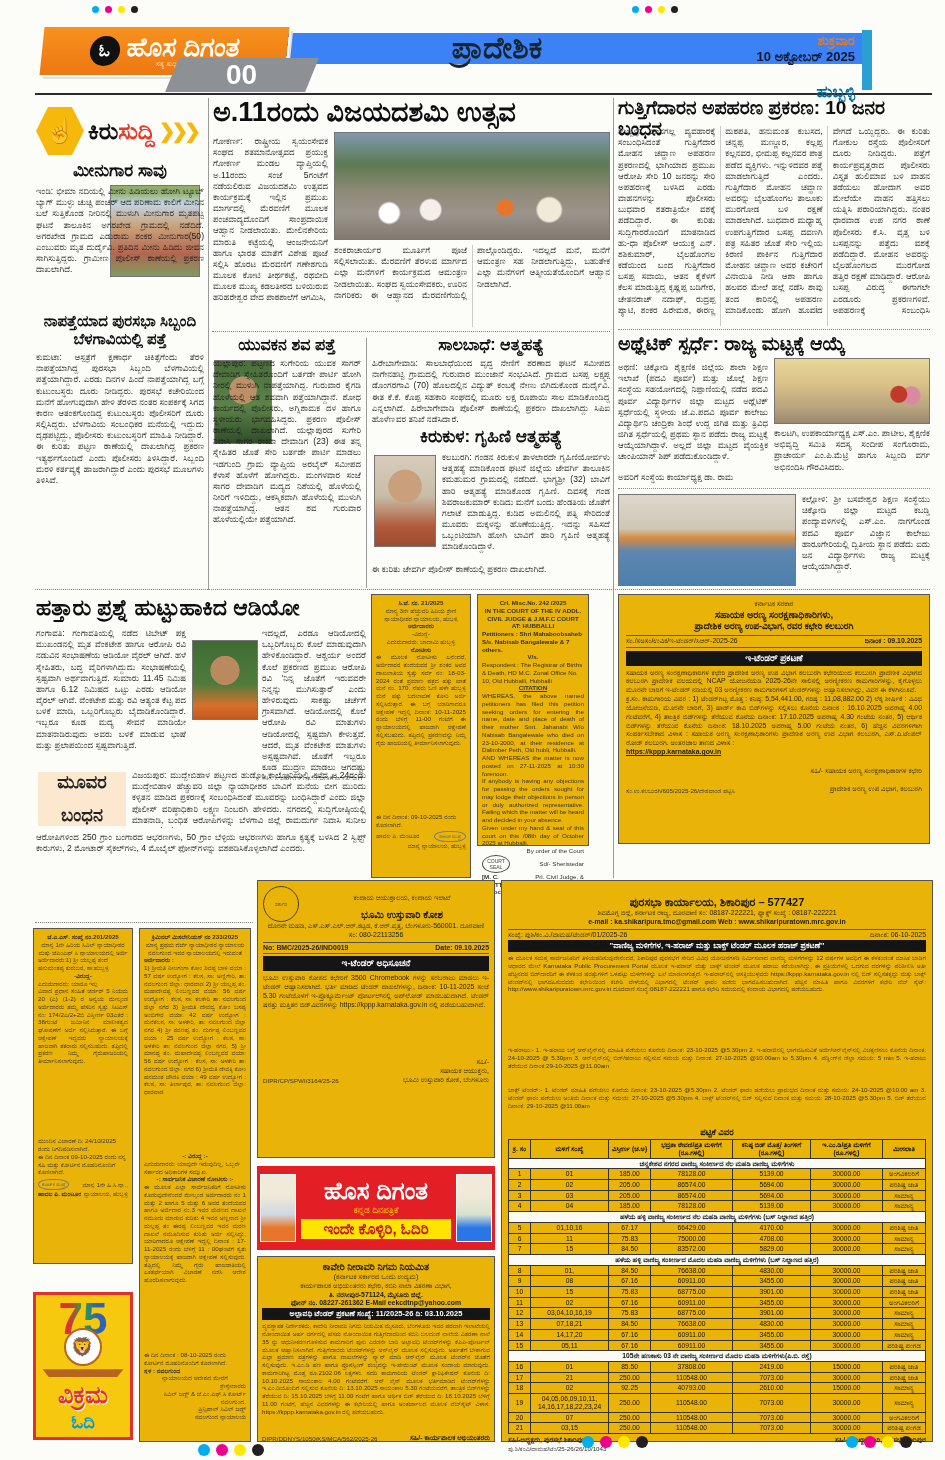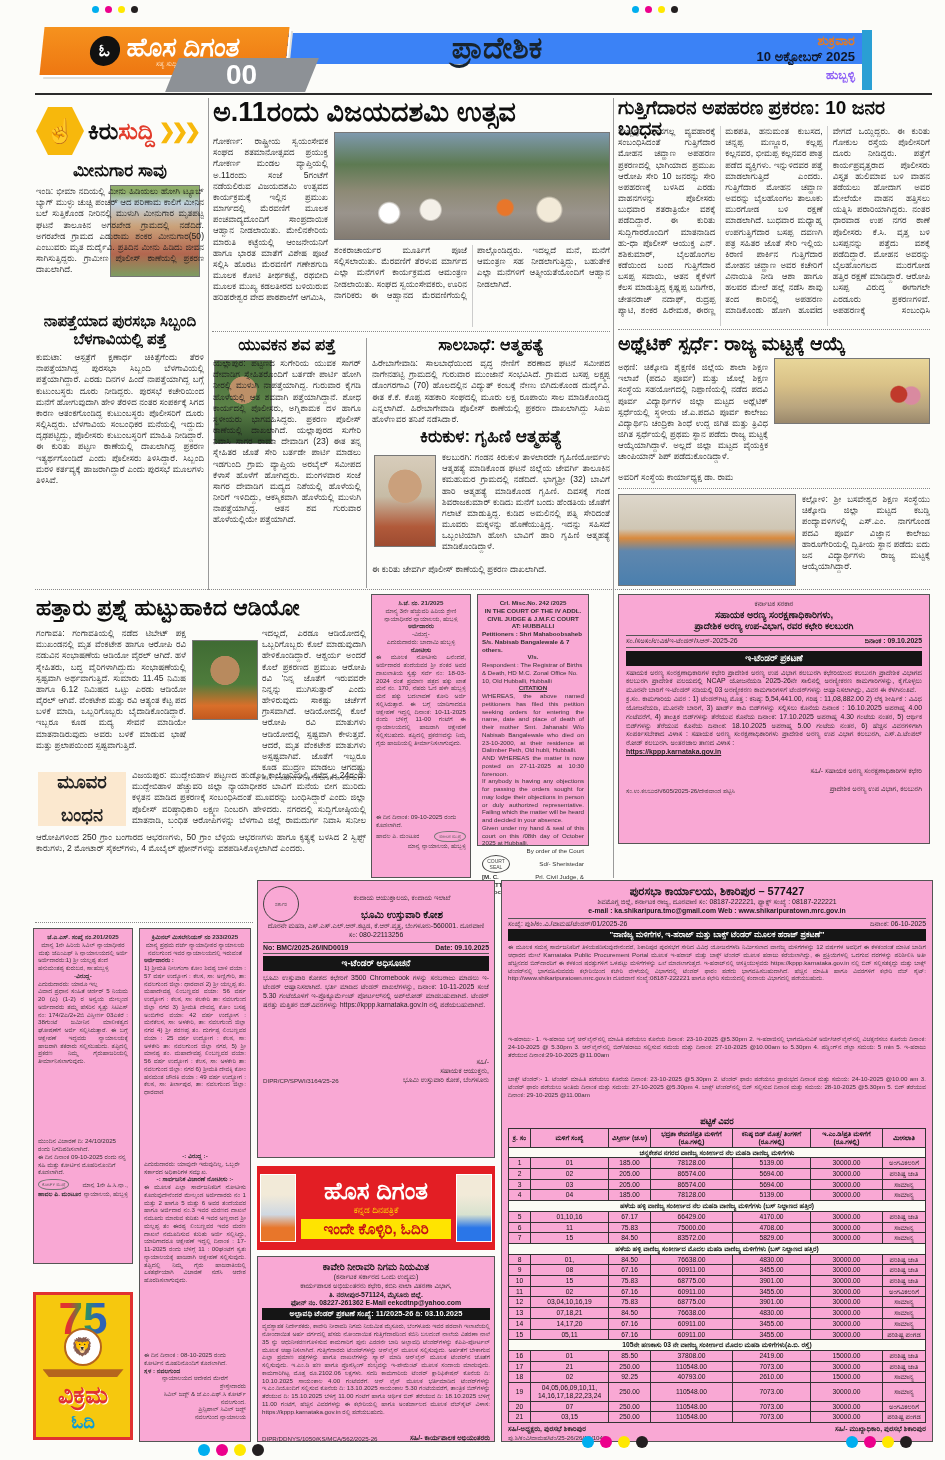--- a/index.html
+++ b/index.html
@@ -9,21 +9,21 @@
   .jt{text-align:justify;}
   .ct{text-align:center;}
   .b{font-weight:bold;}
   .body-text{font-size:8.6px;line-height:1.3;color:#1c1c1c;overflow:hidden;}
   .tiny{font-size:6.9px;line-height:1.28;color:#222;overflow:hidden;}
   .micro{font-size:6.2px;line-height:1.25;color:#333;overflow:hidden;}
   .rule-h{background:#2b2b2b;height:1px;}
   .rule-v{background:#9a9a9a;width:1px;}
   .dotted-h{border-top:1px dotted #888;height:0;}
   .headline{font-weight:bold;color:#0e0e0e;line-height:1.1;}
-  .notice{border:1px solid #555;background:#f9a8d4;padding:4px;box-sizing:border-box;}
+  .notice{border:1px solid #555;background:#eab308;padding:4px;box-sizing:border-box;}
   .black-bar{background:#151515;color:#fff;font-weight:bold;text-align:center;}
   .photo{box-shadow:inset 0 0 0 1px #777;}
   .cmyk{display:flex;gap:6px;}
   .cmyk i{width:12px;height:12px;border-radius:50%;display:block;}
   .cmyk .c{background:#00aeef}.cmyk .m{background:#ec008c}.cmyk .y{background:#ffe800}.cmyk .k{background:#231f20}
   .cmyk.sm i{width:7px;height:7px;}
   table.tender{border-collapse:collapse;width:100%;table-layout:fixed;}
   table.tender th,table.tender td{border:1px solid #333;font-size:6.7px;line-height:1.15;
       padding:1px 2px;text-align:center;overflow:hidden;color:#111;}
   table.tender th{font-weight:bold;font-size:6.6px;}
@@ -61,21 +61,21 @@
       <span style="font-size:26px;font-weight:bold;color:#fff;line-height:1;">ಹೊಸ ದಿಗಂತ</span>
       <span style="font-size:7px;color:#ffe9cf;">ಸತ್ಯ ಸುದ್ದಿ ಸ್ಪಷ್ಟ ನಿಲುವು</span>
     </span>
   </div>
   <div class="abs" style="left:172px;top:58px;width:140px;height:34px;background:#8d9196;transform:skewX(-22deg);z-index:4;display:flex;align-items:center;justify-content:center;">
     <span style="font-size:28px;font-weight:bold;color:#fff;transform:skewX(22deg);">00</span>
   </div>
   <div class="abs" style="left:690px;top:33px;width:165px;text-align:right;z-index:5;">
     <div style="font-size:13px;font-weight:bold;color:#e87a1e;">ಶುಕ್ರವಾರ</div>
     <div style="font-size:13px;font-weight:bold;color:#0f172a;">10 ಅಕ್ಟೋಬರ್ 2025</div>
-    <div style="font-size:12px;font-weight:bold;color:#8b5cf6;margin-top:3px;">ಹುಬ್ಬಳ್ಳಿ</div>
+    <div style="font-size:16px;font-weight:bold;color:#0369a1;margin-top:18px;">ಹುಬ್ಬಳ್ಳಿ</div>
   </div>
   <div class="abs rule-h" style="left:35px;top:93px;width:897px;height:2px;"></div>
 
   <div class="abs rule-v" style="left:208px;top:98px;height:492px;"></div>
   <div class="abs rule-v" style="left:613px;top:98px;height:780px;"></div>
   <div class="abs rule-v" style="left:366px;top:338px;height:250px;"></div>
   <div class="abs dotted-h" style="left:212px;top:331px;width:398px;"></div>
   <div class="abs dotted-h" style="left:618px;top:329px;width:312px;"></div>
   <div class="abs dotted-h" style="left:35px;top:589px;width:895px;"></div>
   <div class="abs dotted-h" style="left:35px;top:922px;width:218px;"></div>
@@ -127,20 +127,21 @@
   <div class="abs body-text" style="left:372px;top:564px;width:238px;height:16px;">ಈ ಕುರಿತು ಜೇವರ್ಗಿ ಪೊಲೀಸ್ ಠಾಣೆಯಲ್ಲಿ ಪ್ರಕರಣ ದಾಖಲಾಗಿದೆ.</div>
 
   <div class="abs headline" style="left:618px;top:334px;width:312px;font-size:19px;">ಅಥ್ಲೆಟಿಕ್ ಸ್ಪರ್ಧೆ: ರಾಜ್ಯ ಮಟ್ಟಕ್ಕೆ ಆಯ್ಕೆ</div>
   <div class="abs body-text jt" style="left:618px;top:362px;width:150px;height:108px;">ಅಥಣಿ: ಚಿಕ್ಕೋಡಿ ಶೈಕ್ಷಣಿಕ ಜಿಲ್ಲೆಯ ಶಾಲಾ ಶಿಕ್ಷಣ ಇಲಾಖೆ (ಪದವಿ ಪೂರ್ವ) ಮತ್ತು ಜೊಲ್ಲೆ ಶಿಕ್ಷಣ ಸಂಸ್ಥೆಯ ಸಹಯೋಗದಲ್ಲಿ ನಿಪ್ಪಾಣಿಯಲ್ಲಿ ನಡೆದ ಪದವಿ ಪೂರ್ವ ವಿದ್ಯಾರ್ಥಿಗಳ ಜಿಲ್ಲಾ ಮಟ್ಟದ ಅಥ್ಲೆಟಿಕ್ ಸ್ಪರ್ಧೆಯಲ್ಲಿ ಸ್ಥಳೀಯ ಜೆ.ಎ.ಪದವಿ ಪೂರ್ವ ಕಾಲೇಜು ವಿದ್ಯಾರ್ಥಿನಿ ಚಂದ್ರಿಕಾ ಶಿಂಧೆ ಉದ್ದ ಜಿಗಿತ ಮತ್ತು ತ್ರಿವಿಧ ಜಿಗಿತ ಸ್ಪರ್ಧೆಯಲ್ಲಿ ಪ್ರಥಮ ಸ್ಥಾನ ಪಡೆದು ರಾಜ್ಯ ಮಟ್ಟಕ್ಕೆ ಆಯ್ಕೆಯಾಗಿದ್ದಾಳೆ. ಅಲ್ಲದೆ ಜಿಲ್ಲಾ ಮಟ್ಟದ ವೈಯಕ್ತಿಕ ಚಾಂಪಿಯಾನ್ ಶಿಪ್ ಪಡೆದುಕೊಂಡಿದ್ದಾಳೆ.</div>
   <div class="abs" style="left:774px;top:358px;width:156px;height:66px;">
     <div class="photo" style="width:100%;height:100%;background:
       radial-gradient(circle at 80% 55%,#c0392b 6%,transparent 7%),
       radial-gradient(circle at 88% 57%,#d98aa0 6%,transparent 7%),
       linear-gradient(180deg,#e9d79a 0%,#d9c187 40%,#b8a47e 75%,#98866a 100%);"></div>
   </div>
+  <div class="abs body-text jt" style="left:774px;top:428px;width:156px;height:50px;">ಕಾಲಟಗಿ, ಉಪಕಾರ್ಯಾಧ್ಯಕ್ಷ ಎಸ್.ಎಂ. ಪಾಟೀಲ, ಶೈಕ್ಷಣಿಕ ಅಭಿವೃದ್ಧಿ ಸಮಿತಿ ಸದಸ್ಯ ಸಂದೀಪ ಸಂಗೊರಾಮ, ಪ್ರಾಚಾರ್ಯ ಎಂ.ಪಿ.ಮೆಟ್ರಿ ಹಾಗೂ ಸಿಬ್ಬಂದಿ ವರ್ಗ ಅಭಿನಂದಿಸಿ ಗೌರವಿಸಿದರು.</div>
   <div class="abs body-text" style="left:618px;top:472px;width:150px;height:14px;">ಅವರಿಗೆ ಸಂಸ್ಥೆಯ ಕಾರ್ಯಾಧ್ಯಕ್ಷ ಡಾ. ರಾಮ</div>
   <div class="abs dotted-h" style="left:618px;top:488px;width:312px;"></div>
   <div class="abs" style="left:618px;top:494px;width:178px;height:92px;">
     <div class="photo" style="width:100%;height:100%;background:
       linear-gradient(180deg,#ded8cc 0%,#cfc6b4 38%,#d98a3e 48%,#5f87ae 62%,#4a7fae 100%);"></div>
   </div>
   <div class="abs headline" style="left:36px;top:596px;width:330px;font-size:22px;">ಹತ್ತಾರು ಪ್ರಶ್ನೆ ಹುಟ್ಟುಹಾಕಿದ ಆಡಿಯೋ</div>
 
   <div class="abs body-text jt" style="left:802px;top:494px;width:128px;height:92px;">ಕಲ್ಲೋಳಿ: ಶ್ರೀ ಬಸವೇಶ್ವರ ಶಿಕ್ಷಣ ಸಂಸ್ಥೆಯು ಚಿಕ್ಕೋಡಿ ಜಿಲ್ಲಾ ಮಟ್ಟದ ಕಬಡ್ಡಿ ಪಂದ್ಯಾವಳಿಗಳಲ್ಲಿ ಎಸ್.ಎಂ. ನಾಗಗೊಂಡ ಪದವಿ ಪೂರ್ವ ವಿಜ್ಞಾನ ಕಾಲೇಜು ಹಾರೂಗೇರಿಯಲ್ಲಿ ದ್ವಿತೀಯ ಸ್ಥಾನ ಪಡೆದು ಐದು ಜನ ವಿದ್ಯಾರ್ಥಿಗಳು ರಾಜ್ಯ ಮಟ್ಟಕ್ಕೆ ಆಯ್ಕೆಯಾಗಿದ್ದಾರೆ.</div>
   <div class="abs body-text jt" style="left:36px;top:628px;width:150px;height:140px;">ಗಂಗಾವತಿ: ಗಂಗಾವತಿಯಲ್ಲಿ ನಡೆದ ಟಿಬೇಟ್ ಪಕ್ಷ ಮುಖಂಡನಲ್ಲಿ ಮೃತ ವೆಂಕಟೇಶ ಹಾಗೂ ಆರೋಪಿ ರವಿ ನಡುವಿನ ಸಂಭಾಷಣೆಯ ಆಡಿಯೋ ವೈರಲ್ ಆಗಿದೆ. ಹಳೆ ಸ್ನೇಹಿತರು, ಬದ್ಧ ವೈರಿಗಳಾಗಿದ್ದುದು ಸಂಭಾಷಣೆಯಲ್ಲಿ ಸ್ಪಷ್ಟವಾಗಿ ಅರ್ಥವಾಗುತ್ತಿದೆ. ಸುಮಾರು 11.45 ನಿಮಿಷ ಹಾಗೂ 6.12 ನಿಮಿಷದ ಒಟ್ಟು ಎರಡು ಆಡಿಯೋ ವೈರಲ್ ಆಗಿವೆ. ವೆಂಕಟೇಶ ಮತ್ತು ರವಿ ಆತ್ಯಂತ ಕೆಟ್ಟ ಪದ ಬಳಕೆ ಮಾಡಿ, ಒಬ್ಬರಿಗೊಬ್ಬರು ಬೈದಾಡಿಕೊಂಡಿದ್ದಾರೆ. ಇಬ್ಬರೂ ಕೂಡ ಮದ್ಯ ಸೇವನೆ ಮಾಡಿಯೇ ಮಾತನಾಡಿರುವುದು ಅವರು ಬಳಕೆ ಮಾಡುವ ಭಾಷೆ ಮತ್ತು ಪ್ರಲಾಪಯಿಂದ ಸ್ಪಷ್ಟವಾಗುತ್ತಿದೆ.</div>
@@ -304,21 +305,21 @@
     <div class="tiny ct b">ತಿ. ನರಸೀಪುರ-571124, ಮೈಸೂರು ಜಿಲ್ಲೆ.</div>
     <div class="tiny ct b">ಫೋನ್ ನಂ. 08227-261362 E-Mail eekcdtnp@yahoo.com</div>
     <div class="black-bar" style="font-size:7.5px;padding:1px 11px;">ಅಲ್ಪಾವಧಿ ಟೆಂಡರ್ ಪ್ರಕಟಣೆ ಸಂಖ್ಯೆ: 11/2025-26 ದಿ: 03.10.2025</div>
     <div class="micro jt" style="margin-top:2px;height:112px;">ವ್ಯವಸ್ಥಾಪಕ ನಿರ್ದೇಶಕರು, ಕಾವೇರಿ ನೀರಾವರಿ ನಿಗಮ ನಿಯಮಿತ ಮೈಸೂರು, ಬೆಂಗಳೂರು ಇವರ ಪರವಾಗಿ ಇಲಾಖೆಯಲ್ಲಿ ನೋಂದಾಯಿತ ಅರ್ಹ ವರ್ಗದಲ್ಲಿ ಹೆಸರು ನೋಂದಾಯಿತ ಗುತ್ತಿಗೆದಾರರಿಂದ ಕಬಿನಿ ಬಲದಂಡೆ ನಾಲೆಯ ವಿತರಣಾ ನಾಲೆ 35 ನ್ನು ಆಧುನೀಕರಣಗೊಳಿಸುವ ಕಾಮಗಾರಿಗೆ ಪುನಃ ಎರಡನೇ ಬಾರಿ ಅಲ್ಪಾವಧಿ ಟೆಂಡರ್‌ಗಳನ್ನು ಕೆಪಿಪಿ-ಪೋರ್ಟಲ್ ಮೂಲಕ ಆಹ್ವಾನಿಸಲಾಗಿದೆ. ಗುತ್ತಿಗೆದಾರರು ಟೆಂಡರ್‌ಗಳನ್ನು ಆನ್‌ಲೈನ್ ಮೂಲಕ ಸಲ್ಲಿಸುವುದು. ಅರ್ಹತೆಗೆ ಬೇಕಾಗುವ ಎಲ್ಲಾ ಪ್ರಮಾಣ ಪತ್ರಗಳನ್ನು ಹಾಗೂ ದಾಖಲೆಗಳನ್ನು ಸ್ಕ್ಯಾನ್ ಮಾಡಿ ಆನ್‌ಲೈನ್ ಮೂಲಕ ಟೆಂಡರ್‌ನ ಜೊತೆಗೆ ಸಲ್ಲಿಸುವುದು. ಇ.ಎಂ.ಡಿ ಹಣ ಹಾಗೂ ಪ್ರೊಸೆಸ್ಸಿಂಗ್ ಶುಲ್ಕವನ್ನು ಇ-ಪೇಮೆಂಟ್ ಮೂಲಕ ಸಂದಾಯ ಮಾಡುವುದು. ಕಾಮಗಾರಿಗಿಟ್ಟ ಮೊತ್ತ ರೂ.2102.06 ಲಕ್ಷಗಳು. ಸದರಿ ಕಾಮಗಾರಿಯ ಟೆಂಡರ್ ಕ್ಲಾರಿಫಿಕೇಷನ್ ಕೊನೆಯ ದಿ: 10.10.2025 ಸಾಯಂಕಾಲ 4.00 ಗಂಟೆವರೆಗೆ. ಆನ್ ಲೈನ್ ಮೂಲಕ ಭರ್ತಿಮಾಡಿದ ಟೆಂಡರ್‌ಗಳನ್ನು ಇ.ಎಂ.ಡಿಯೊಂದಿಗೆ ಸಲ್ಲಿಸುವ ಕೊನೆಯ ದಿ: 13.10.2025 ಸಾಯಂಕಾಲ 5.30 ಗಂಟೆಯವರೆಗೆ, ತಾಂತ್ರಿಕ ಬಿಡ್‌ಗಳನ್ನು ತೆರೆಯುವ ದಿ: 15.10.2025 ಬೆಳಿಗ್ಗೆ 11.00 ಗಂಟೆಗೆ ಹಾಗೂ ಆರ್ಥಿಕ ಬಿಡ್ ತೆರೆಯುವ ದಿ: 18.10.2025 ಬೆಳಿಗ್ಗೆ 11.00 ಗಂಟೆಗೆ, ಹೆಚ್ಚಿನ ವಿವರಗಳನ್ನು ಈ ಕಛೇರಿಯಲ್ಲಿ ಹಾಗೂ ಅಂತರ್ಜಾಲದ ಮೂಲಕ ವೆಬ್‌ಸೈಟ್ ವಿಳಾಸ: https://kppp.karnataka.gov.in ರಲ್ಲಿ ಪಡೆಯಬಹುದು.</div>
     <div style="display:flex;justify-content:space-between;align-items:flex-end;">
       <span class="micro">DIPR/DDNYS/1050/KS/MCA/562/2025-26</span>
       <span class="tiny b">ಸಹಿ/- ಕಾರ್ಯಪಾಲಕ ಅಭಿಯಂತರರು</span>
     </div>
   </div>
 
-  <div class="abs notice" style="left:501px;top:880px;width:432px;height:562px;padding:4px 6px;">
+  <div class="abs notice" style="left:501px;top:880px;width:432px;height:562px;padding:15px 6px;">
     <div class="ct b" style="font-size:11px;">ಪುರಸಭಾ ಕಾರ್ಯಾಲಯ, ಶಿಕಾರಿಪುರ – 577427</div>
     <div class="tiny ct">ಶಿವಮೊಗ್ಗ ಜಿಲ್ಲೆ, ಕರ್ನಾಟಕ ರಾಜ್ಯ, ದೂರವಾಣಿ ಸಂ: 08187-222221, ಫ್ಯಾಕ್ಸ್ ಸಂಖ್ಯೆ : 08187-222221</div>
     <div class="tiny ct b">e-mail : ka.shikaripura.tmc@gmail.com   Web : www.shikaripuratown.mrc.gov.in</div>
     <div style="display:flex;justify-content:space-between;border-top:1px solid #555;margin-top:2px;padding:1px 0;">
       <span class="tiny">ಸಂಖ್ಯೆ: ಪುಶಿ/ಕಂ.ವಿ./ವಾಮಹ/ಟೆಂಡರ್/01/2025-26</span>
       <span class="tiny">ದಿನಾಂಕ: 06-10-2025</span>
     </div>
     <div class="black-bar" style="font-size:8px;padding:1px 0;">"ವಾಣಿಜ್ಯ ಮಳಿಗೆಗಳ, ಇ-ಹರಾಜ್ ಮತ್ತು ಬಾಕ್ಸ್ ಟೆಂಡರ್ ಮೂಲಕ ಹರಾಜ್ ಪ್ರಕಟಣೆ"</div>
     <div class="micro jt" style="margin-top:2px;height:92px;">ಈ ಮೂಲಕ ಸಮಸ್ತ ಸಾರ್ವಜನಿಕರಿಗೆ ತಿಳಿಯಪಡಿಸುವುದೇನೆಂದರೆ, ಶಿಕಾರಿಪುರ ಪುರಸಭೆಗೆ ಸೇರಿದ ವಿವಿಧ ಯೋಜನೆಗಳಡಿ ನಿರ್ಮಿಸಲಾದ ವಾಣಿಜ್ಯ ಮಳಿಗೆಗಳನ್ನು 12 ವರ್ಷಗಳ ಅವಧಿಗೆ ಈ ಕೆಳಕಂಡಂತೆ ಮಾಸಿಕ ಬಾಡಿಗೆ ಆಧಾರದ ಮೇಲೆ Karnataka Public Procurement Portal ಮೂಲಕ ಇ-ಹರಾಜ್ ಮತ್ತು ಬಾಕ್ಸ್ ಟೆಂಡರ್ ಮೂಲಕ ಹರಾಜು ಕರೆಯಲಾಗಿದ್ದು, ಈ ಪ್ರಕ್ರಿಯೆಗಳಲ್ಲಿ ಒದಗುವ ದರಗಳನ್ನು ಪರಿಶೀಲಿಸಿ ಅತೀ ಹೆಚ್ಚಿನದರ ಬಿಡ್‌ದಾರರಿಗೆ ಈ ಕೆಳಕಂಡ ಷರತ್ತುಗಳಿಗೆ ಒಳಪಟ್ಟು ಮಳಿಗೆಗಳನ್ನು ಏಲೆ ಮಾಡಲಾಗುತ್ತದೆ. ಇ-ಹರಾಜ್‌ನಲ್ಲಿ ಆಸಕ್ತಿಯುಳ್ಳವರು https://kppp.karnataka.gov.in ನಲ್ಲಿ ಬಿಡ್ ಸಲ್ಲಿಸತಕ್ಕದ್ದು ಮತ್ತು ಬಾಕ್ಸ್ ಟೆಂಡರ್‌ನಲ್ಲಿ ಭಾಗವಹಿಸುವವರು ಕಛೇರಿಯಿಂದ ಕಚೇರಿ ವೇಳೆಯಲ್ಲಿ ವಿಭಾಗದಲ್ಲಿ ಟೆಂಡರ್ ಫಾರಂ ಪಡೆದು ಭಾಗವಹಿಸಬಹುದಾಗಿದೆ. ಹೆಚ್ಚಿನ ಮಾಹಿತಿ ಹಾಗೂ ವಿವರಗಳಿಗೆ ಕಛೇರಿ ವೆಬ್ ಸೈಟ್: http://www.shikaripuratown.mrc.gov.in ದೂರವಾಣಿ ಸಂಖ್ಯೆ:08187-222221 ಹಾಗೂ ಕಛೇರಿ ಸಮಯದಲ್ಲಿ ಕಂದಾಯ ವಿಭಾಗದಲ್ಲಿ ಪಡೆಯಬಹುದು.</div>
     <div class="micro jt" style="height:40px;">ಇ-ಹರಾಜು:- 1. ಇ-ಹರಾಜು ಬಗ್ಗೆ ಆನ್‌ಲೈನ್‌ನಲ್ಲಿ ಮಾಹಿತಿ ಪಡೆಯಲು ಕೊನೆಯ ದಿನಾಂಕ: 23-10-2025 @5.30pm 2. ಇ-ಹರಾಜಿನಲ್ಲಿ ಭಾಗವಹಿಸುವಿಕೆ ಅರ್ಜಿ/ಆನ್‌ಲೈನ್‌ನಲ್ಲಿ ವಿಚಕ್ಷಣಿಸಲು ಕೊನೆಯ ದಿನಾಂಕ: 24-10-2025 @ 5.30pm 3. ಆನ್‌ಲೈನ್‌ನಲ್ಲಿ ಬಿಡ್/ಹರಾಜು ಸಲ್ಲಿಸುವ ಸಮಯ ಮತ್ತು ದಿನಾಂಕ: 27-10-2025 @10.00am to 5.30pm 4. ಪಡ್ಡಿಂಗ್‌ನ ಡೆಲ್ಟಾ ಸಮಯ: 5 min 5. ಇ-ಹರಾಜು ತೆರೆಯುವ ದಿನಾಂಕ:29-10-2025 @11.00am</div>

